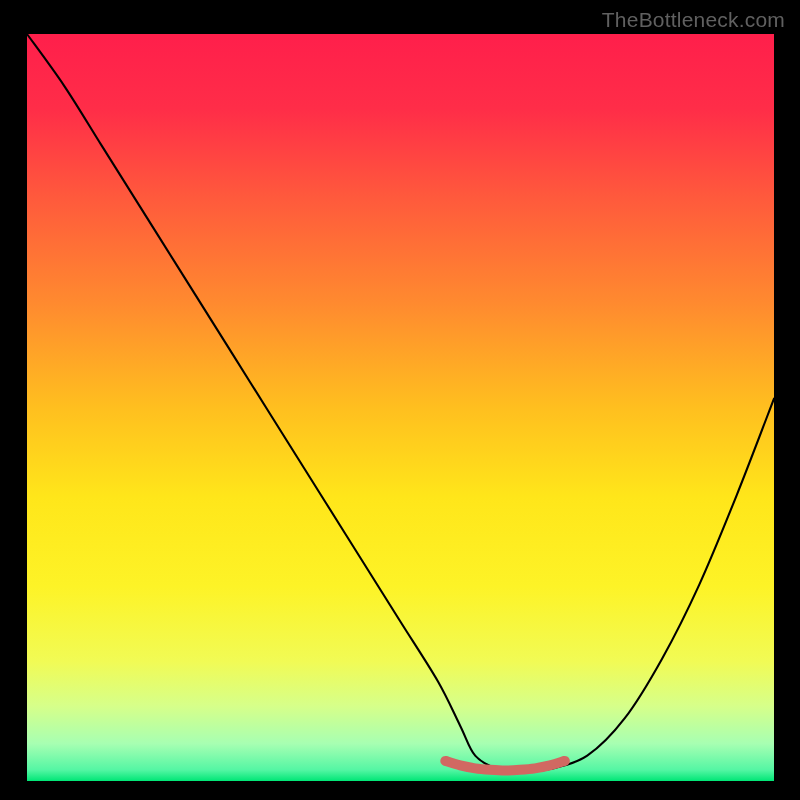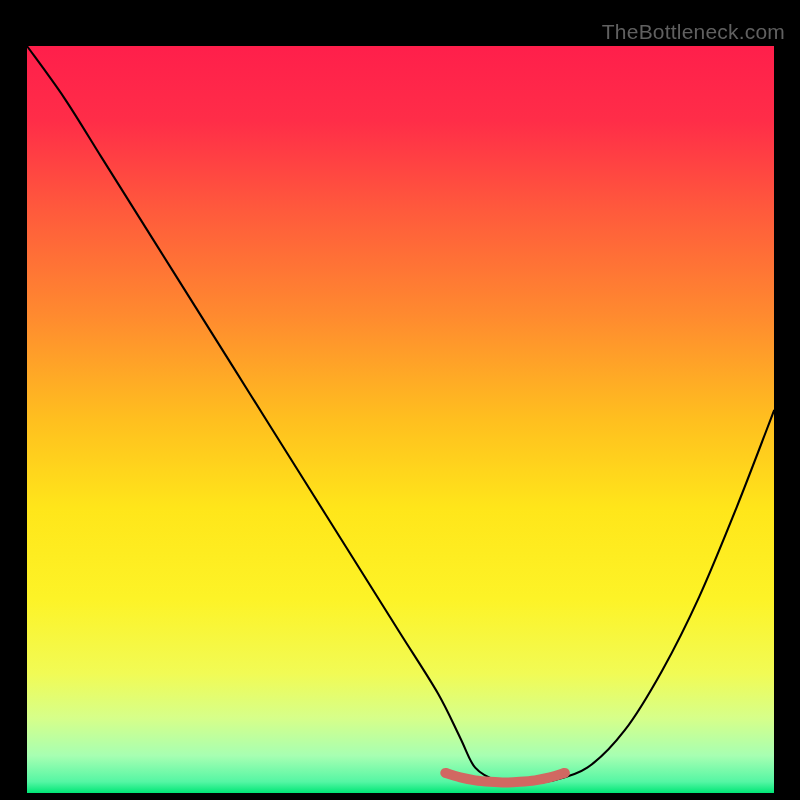--- a/index.html
+++ b/index.html
@@ -6,21 +6,21 @@
     margin: 0;
     padding: 0;
     width: 800px;
     height: 800px;
     overflow: hidden;
     background: #000;
     font-family: Arial, Helvetica, sans-serif;
   }
   .frame {
     position: absolute;
-    top: 16px;
+    top: 4px;
     left: 0;
     width: 800px;
     height: 584px;
     background: #000;
   }
   .plot-area {
     position: absolute;
     box-sizing: border-box;
   }
   .gradient {

